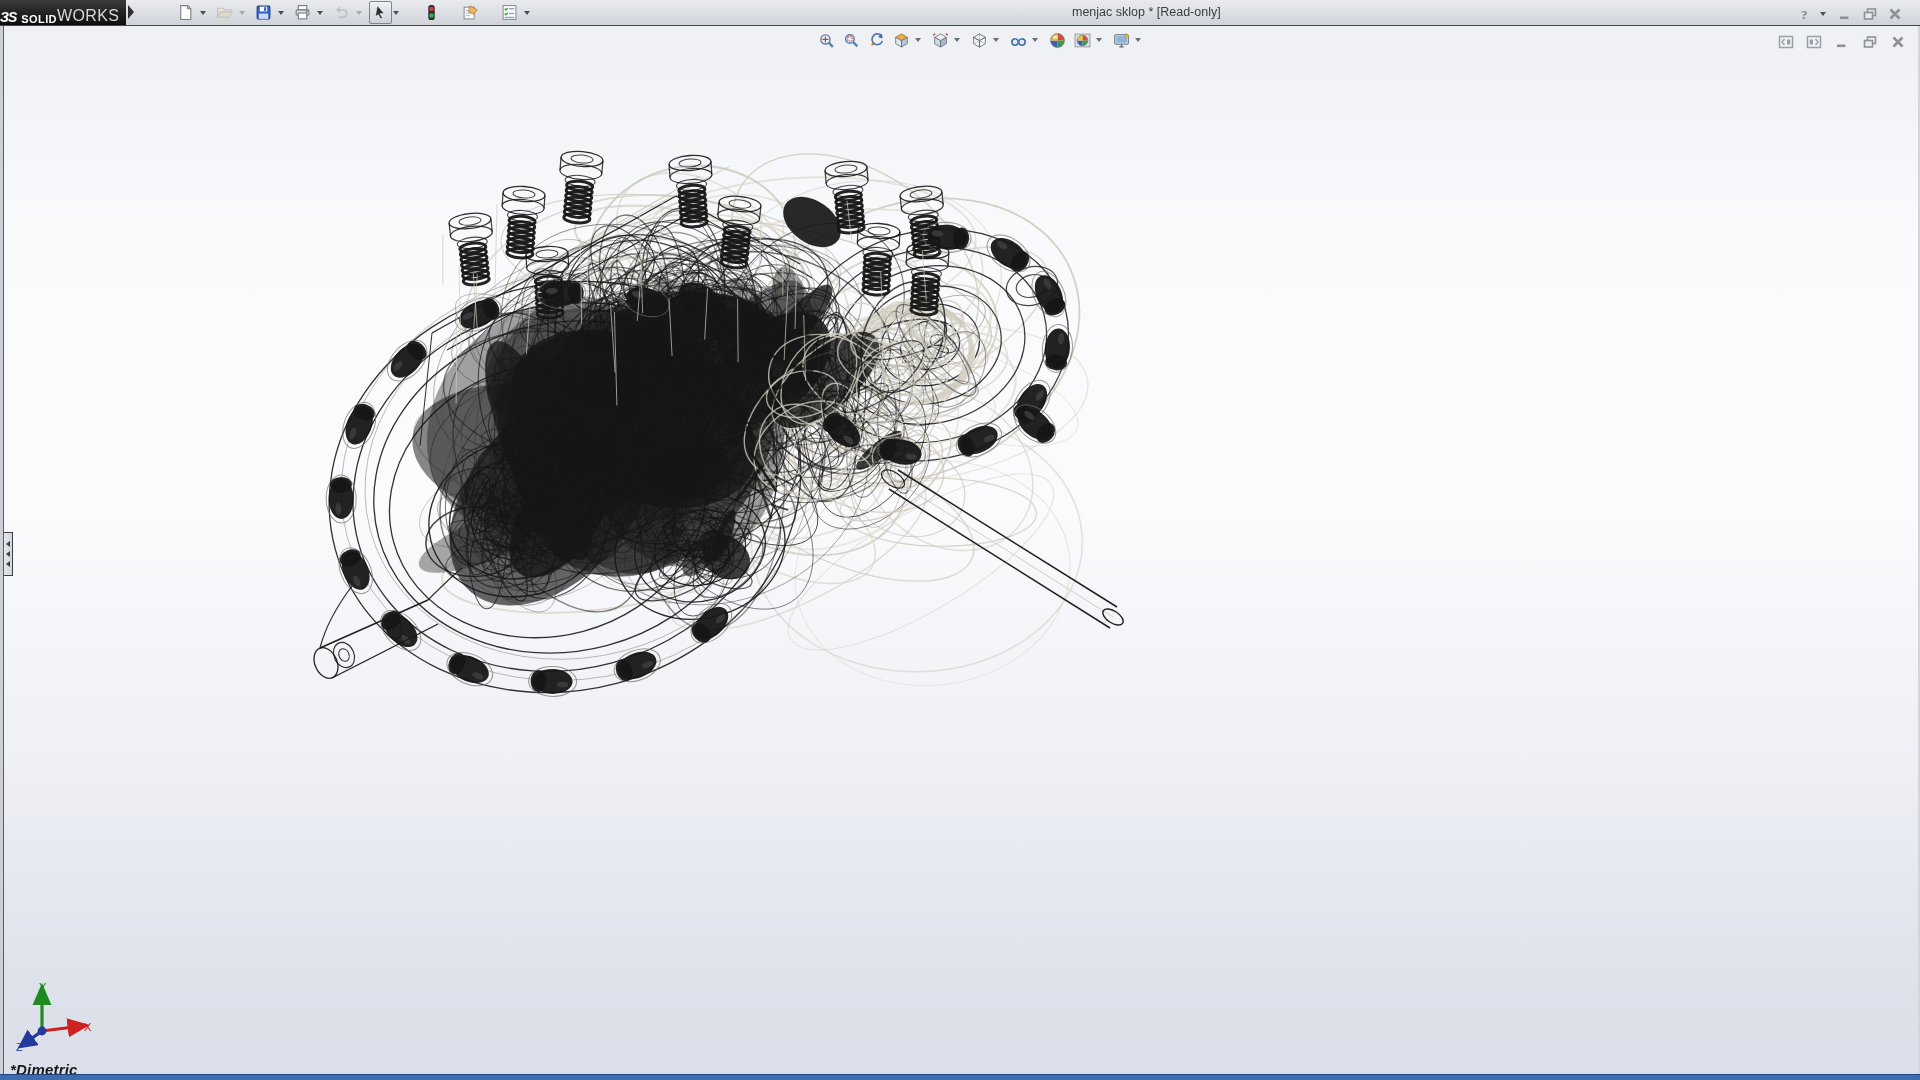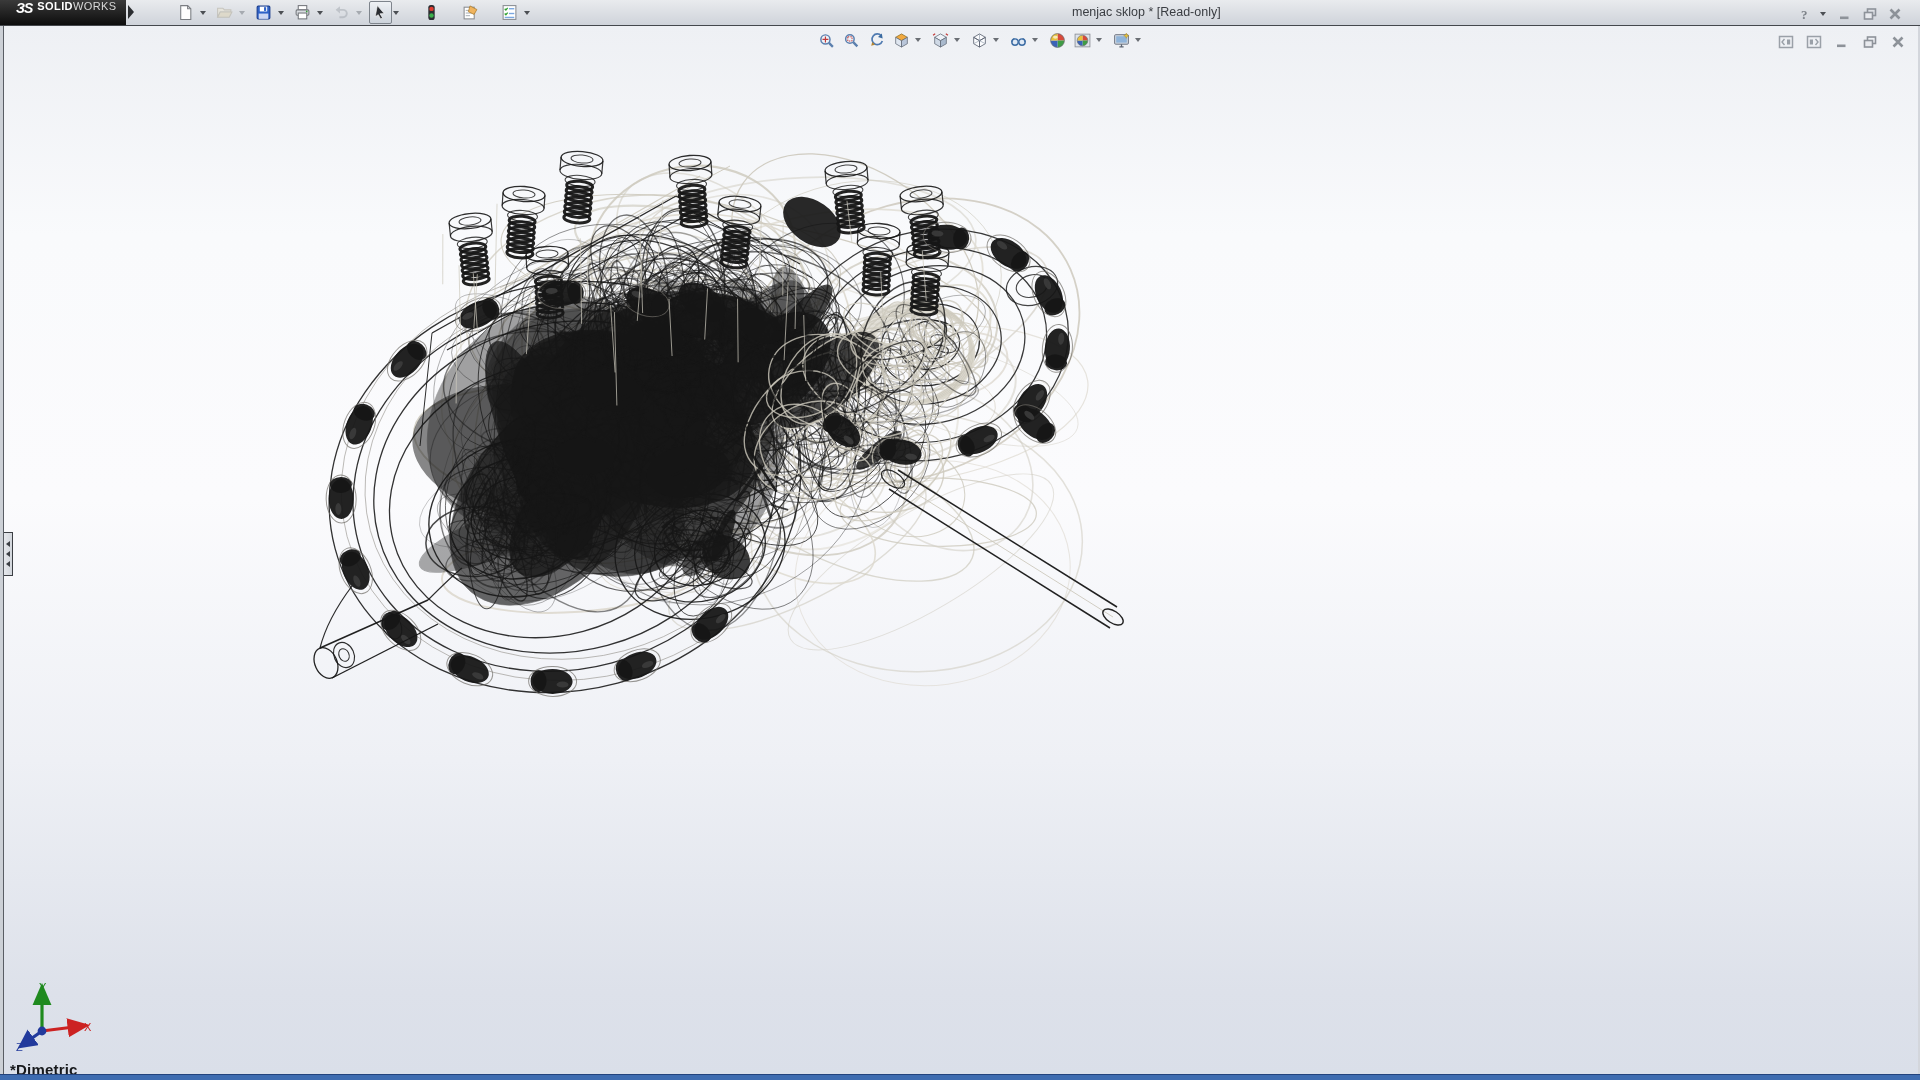--- a/index.html
+++ b/index.html
@@ -10,26 +10,26 @@
   }
   
   .titlebar{
     position:absolute;left:0;top:0;width:1920px;height:25px;
     background:linear-gradient(#e9ebee,#cfd3da);
     border-bottom:1px solid #44474c;
   }
   .logo-block{
     position:absolute;left:0;top:0;width:126px;height:25px;
     background:linear-gradient(#3a3a3a,#0d0d0d);
-    display:flex;align-items:flex-start;padding-left:16px;box-sizing:border-box;
+    display:flex;align-items:flex-end;padding-left:0;box-sizing:border-box;
     color:#fff;
   }
   .logo-mark{font-style:italic;font-weight:bold;font-size:14px;margin-right:5px;letter-spacing:-1px;}
   .logo-bold{font-weight:bold;font-size:11px;letter-spacing:.4px;}
-  .logo-light{font-weight:normal;font-size:11px;color:#d8d8d8;letter-spacing:.4px;}
+  .logo-light{font-weight:normal;font-size:16px;color:#d8d8d8;letter-spacing:.4px;}
   .tb-handle{
     position:absolute;left:128px;top:5px;width:0;height:0;cursor:pointer;
     border-left:6px solid #2b2d30;border-top:7px solid transparent;border-bottom:7px solid transparent;
   }
   .main-toolbar{position:absolute;left:172px;top:1px;height:23px;display:flex;align-items:center;}
   .tbtn{
     width:21px;height:21px;display:inline-flex;align-items:center;justify-content:center;
     margin-left:2px;border:1px solid transparent;border-radius:2px;
   }
   .tbtn svg{width:17px;height:17px;}
@@ -73,21 +73,21 @@
     border:1px solid #3c3f44;border-left:none;cursor:pointer;
     display:flex;flex-direction:column;align-items:center;justify-content:center;gap:4px;
   }
   .left-tab i{
     width:0;height:0;border-right:4px solid #3c3f44;
     border-top:3px solid transparent;border-bottom:3px solid transparent;display:block;
   }
   
   .triad{position:absolute;left:8px;bottom:16px;}
   .view-label{
-    position:absolute;left:10px;bottom:-3px;font-size:15px;font-weight:bold;color:#17191c;letter-spacing:.2px;
+    position:absolute;left:10px;bottom:-3px;font-size:15px;font-weight:bold;color:#17191c;letter-spacing:.2px;font-style:italic;
   }
   #model{position:absolute;left:0;top:0;width:1920px;height:1049px;}
 </style>
 </head>
 <body>
 
 <div class="titlebar">
   <div class="logo-block">
     <span class="logo-mark">ЗS</span>
     <span class="logo-bold">SOLID</span>

